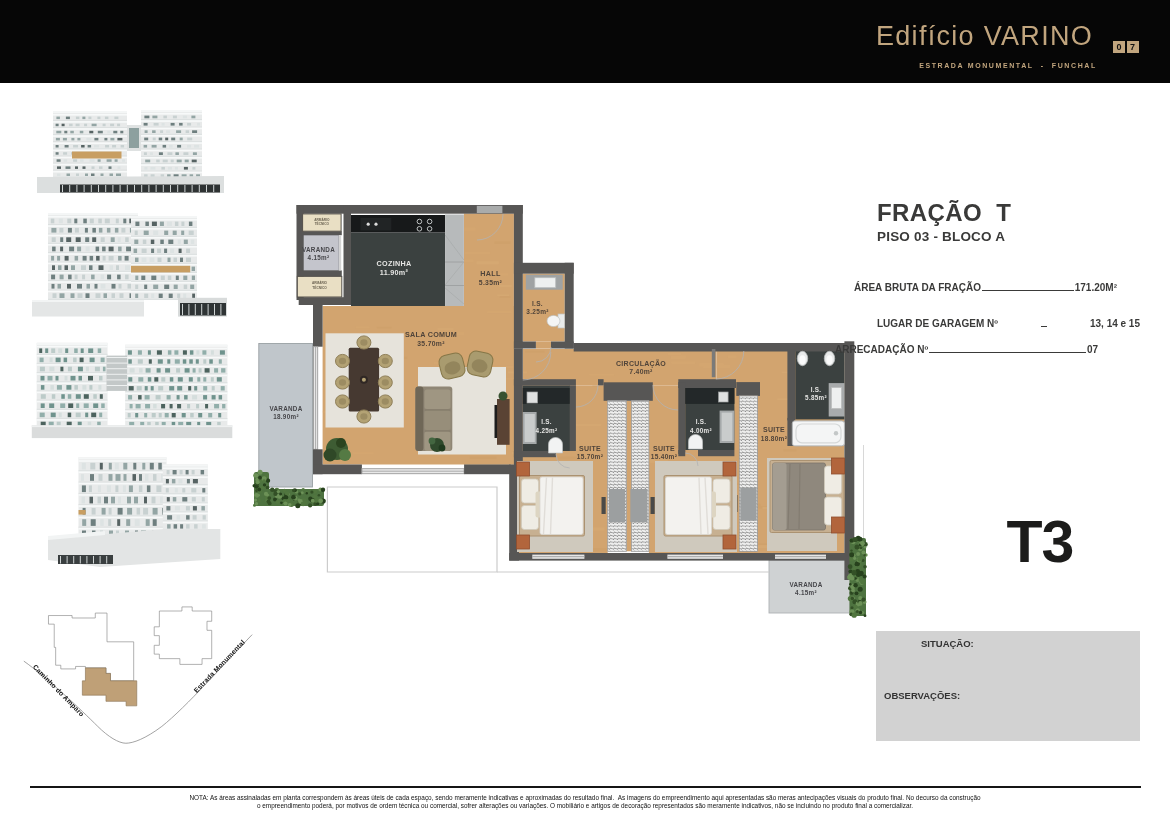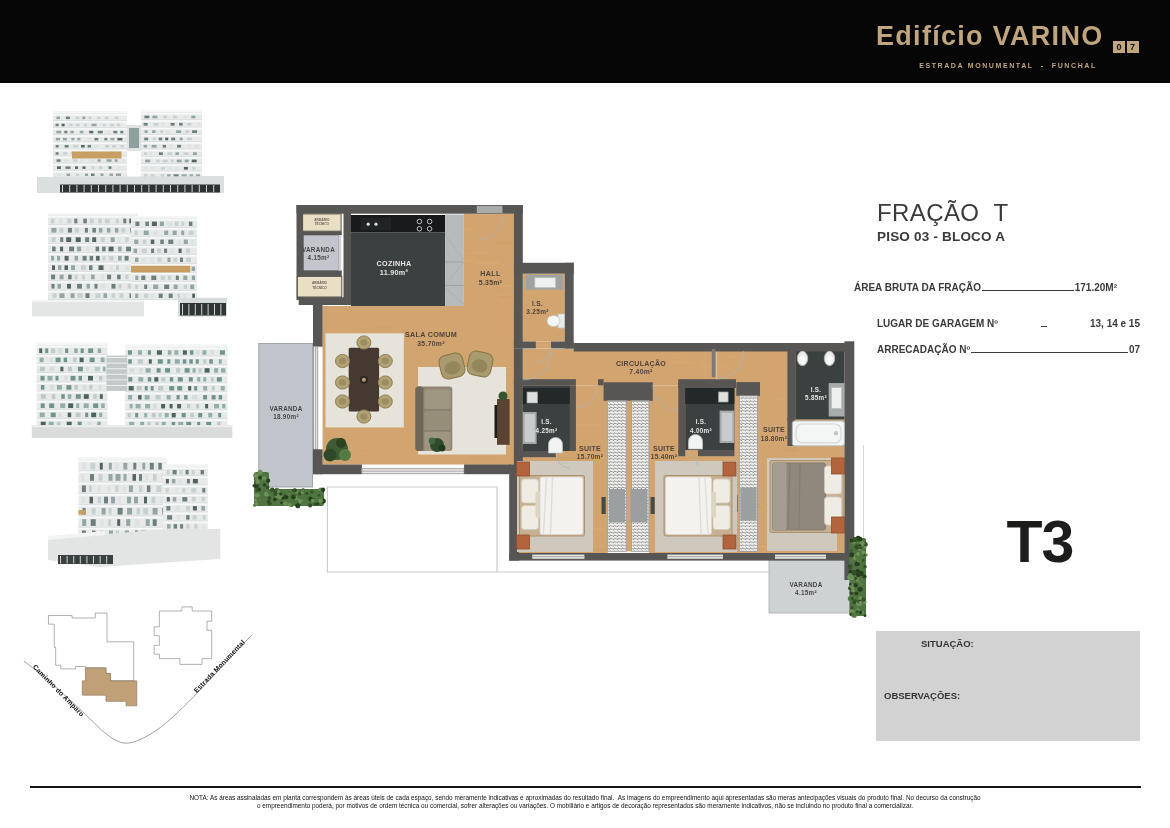--- a/index.html
+++ b/index.html
@@ -3,21 +3,21 @@
 <style>
   html,body{margin:0;padding:0;background:#ffffff;width:1170px;height:828px;
     font-family:"Liberation Sans",sans-serif;position:relative;overflow:hidden;}
   .abs{position:absolute;}
 </style></head>
 <body>
 
 <div class="abs" style="left:0;top:0;width:1170px;height:83px;background:#060606;"></div>
 
 <div class="abs" style="left:876px;top:21px;width:240px;height:30px;color:#c1a57e;
-  font-size:27px;font-weight:700;letter-spacing:1.3px;white-space:nowrap;">Edifício VARINO</div>
+  font-size:27px;font-weight:400;letter-spacing:1.3px;white-space:nowrap;">Edifício VARINO</div>
 
 <div class="abs" style="left:1113px;top:36px;width:28px;height:13px;">
   <span style="display:inline-block;width:12px;height:12px;background:#c1a57e;color:#111;
     font-size:9px;font-weight:700;text-align:center;line-height:12px;">0</span><span style="display:inline-block;width:12px;height:12px;background:#c1a57e;color:#111;
     font-size:9px;font-weight:700;text-align:center;line-height:12px;margin-left:1.5px;">7</span>
 </div>
 
 <div class="abs" style="left:876px;top:62px;width:264px;text-align:center;color:#c1a57e;
   font-size:7px;font-weight:700;letter-spacing:1.6px;">ESTRADA&nbsp;MONUMENTAL&nbsp;&nbsp;-&nbsp;&nbsp;FUNCHAL</div>
 
@@ -1547,41 +1547,41 @@
         <text x="664.0" y="450.5" font-size="7.0" fill="#50443a" font-weight="700" text-anchor="middle" letter-spacing="0.3" font-family="Liberation Sans, sans-serif">SUITE</text>
         <text x="664.0" y="459.0" font-size="6.5" fill="#50443a" font-weight="700" text-anchor="middle" letter-spacing="0.3" font-family="Liberation Sans, sans-serif">15.40m²</text>
         <text x="774.0" y="432.0" font-size="7.0" fill="#50443a" font-weight="700" text-anchor="middle" letter-spacing="0.3" font-family="Liberation Sans, sans-serif">SUITE</text>
         <text x="774.0" y="440.5" font-size="6.5" fill="#50443a" font-weight="700" text-anchor="middle" letter-spacing="0.3" font-family="Liberation Sans, sans-serif">18.80m²</text>
         <text x="806.0" y="587.0" font-size="6.3" fill="#46464a" font-weight="700" text-anchor="middle" letter-spacing="0.3" font-family="Liberation Sans, sans-serif">VARANDA</text>
         <text x="806.0" y="595.0" font-size="6.3" fill="#46464a" font-weight="700" text-anchor="middle" letter-spacing="0.3" font-family="Liberation Sans, sans-serif">4.15m²</text>
       </g>
     </g>
   </svg>
 
-<div class="abs" style="left:877px;top:199px;font-size:24px;font-weight:400;color:#3a3a39;
+<div class="abs" style="left:877px;top:199px;font-size:24px;font-weight:700;color:#3a3a39;
   letter-spacing:0.4px;">FRAÇÃO&nbsp;&nbsp;T</div>
 
 <div class="abs" style="left:877px;top:229px;font-size:13.5px;font-weight:700;color:#3a3a39;
   letter-spacing:0.2px;">PISO 03 - BLOCO A</div>
 
 <div class="abs" style="left:854px;top:276px;width:263px;display:flex;align-items:baseline;
   font-size:10px;font-weight:700;color:#3a3a39;">
   <span style="white-space:nowrap;">ÁREA BRUTA DA FRAÇÃO</span>
   <span style="flex:1;border-bottom:1.2px solid #3a3a39;margin:0 1px;height:9px;"></span>
   <span style="white-space:nowrap;margin-top:6px;">171.20M²</span>
   </div>
 
 <div class="abs" style="left:877px;top:309.5px;width:263px;display:flex;align-items:baseline;
   font-size:10px;font-weight:700;color:#3a3a39;gap:42px;">
   <span style="white-space:nowrap;">LUGAR DE GARAGEM Nº</span>
   <span style="flex:1;border-bottom:1.2px solid #3a3a39;margin:0 1px;height:9px;"></span>
   <span style="white-space:nowrap;margin-top:8px;">13, 14 e 15</span>
   </div>
 
-<div class="abs" style="left:877px;top:342.5px;width:263px;display:flex;align-items:baseline;
+<div class="abs" style="left:835px;top:342.5px;width:263px;display:flex;align-items:baseline;
   font-size:10px;font-weight:700;color:#3a3a39;">
   <span style="white-space:nowrap;">ARRECADAÇÃO Nº</span>
   <span style="flex:1;border-bottom:1.2px solid #3a3a39;margin:0 1px;height:9px;"></span>
   <span style="white-space:nowrap;">07</span>
   </div>
 
 <div class="abs" style="left:940px;top:508px;width:200px;text-align:center;font-size:59px;
   font-weight:900;color:#1c1c1b;letter-spacing:-1px;">T3</div>
 
 <div class="abs" style="left:876px;top:631px;width:264px;height:110px;background:#d2d2d2;">

